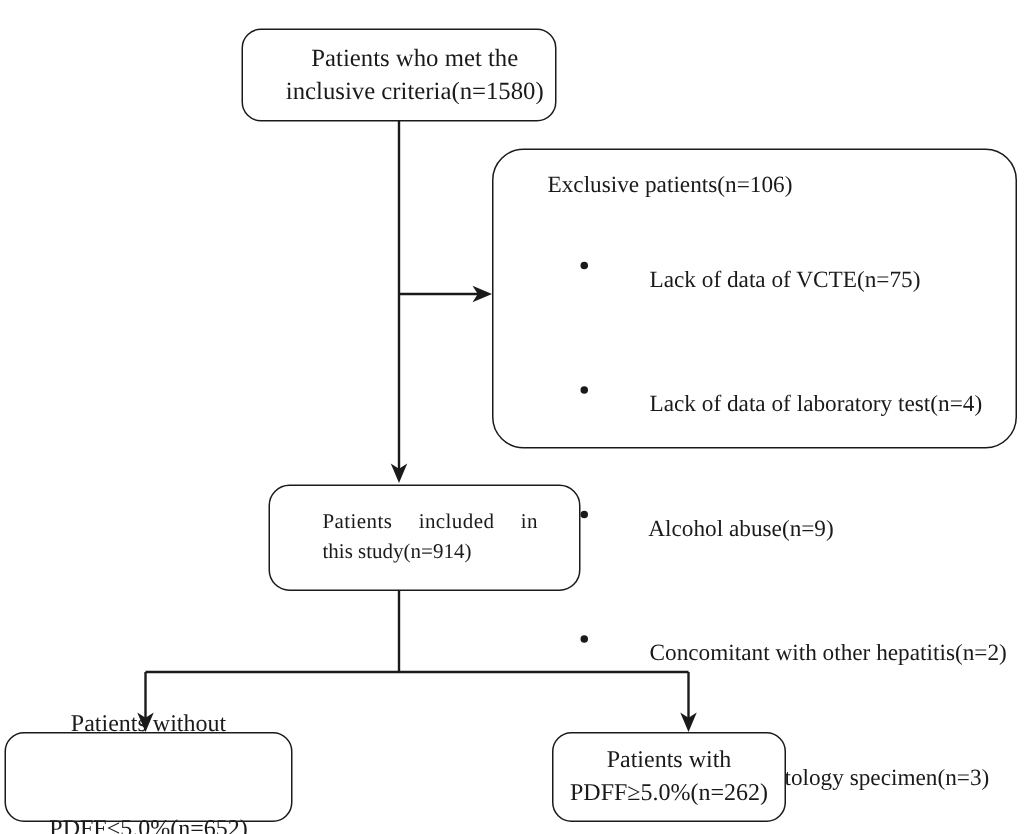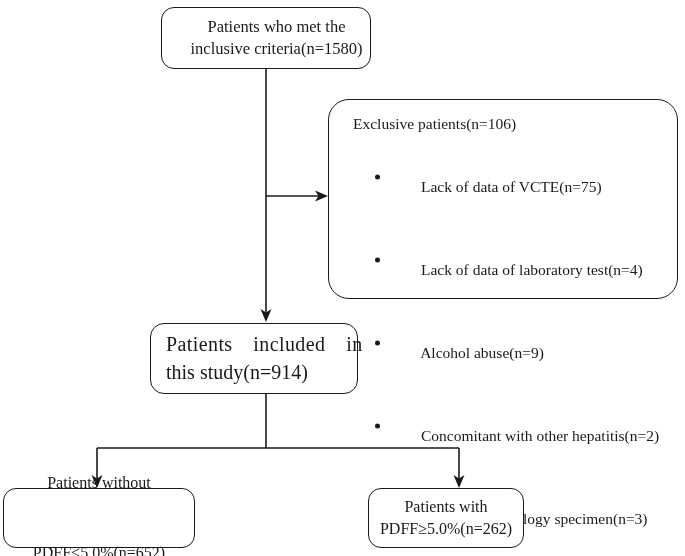--- a/index.html
+++ b/index.html
@@ -38,36 +38,36 @@
   }
   .line1, .line2 {
     display: block;
     white-space: pre;
     line-height: 1.36;
   }
 
   
   #node-enrolled {
     left: 161px;
-    top: 7px;
+    top: 19px;
     width: 210px;
     height: 62px;
     border-radius: 13px;
     font-size: 16.5px;
     padding-left: 21px;
   }
 
   
   #node-excluded {
     left: 328px;
     top: 99px;
     width: 350px;
     height: 200px;
     border-radius: 21px;
-    padding: 12px 10px 10px 24px;
+    padding: 12px 10px 10px 36px;
     justify-content: space-between;
     font-size: 15.5px;
   }
   #node-excluded .excl-heading {
     display: block;
     margin: 2px 0 1px 0;
     line-height: 1.3;
     white-space: pre;
   }
   #node-excluded ul {
@@ -87,27 +87,27 @@
     top: 50%;
     transform: translateY(-50%);
     width: 5px;
     height: 5px;
     border-radius: 50%;
     background: #1a1a1a;
   }
 
   
   #node-included {
-    left: 150px;
+    left: 179px;
     top: 323px;
     width: 208px;
     height: 71px;
     border-radius: 14px;
-    padding-left: 15px;
-    font-size: 20px;
+    padding-left: 35px;
+    font-size: 14px;
   }
   #node-included .line1 {
     letter-spacing: 0.02em;
     word-spacing: 5px;
   }
 
   
   #node-low-pdff {
     left: 3px;
     top: 488px;

